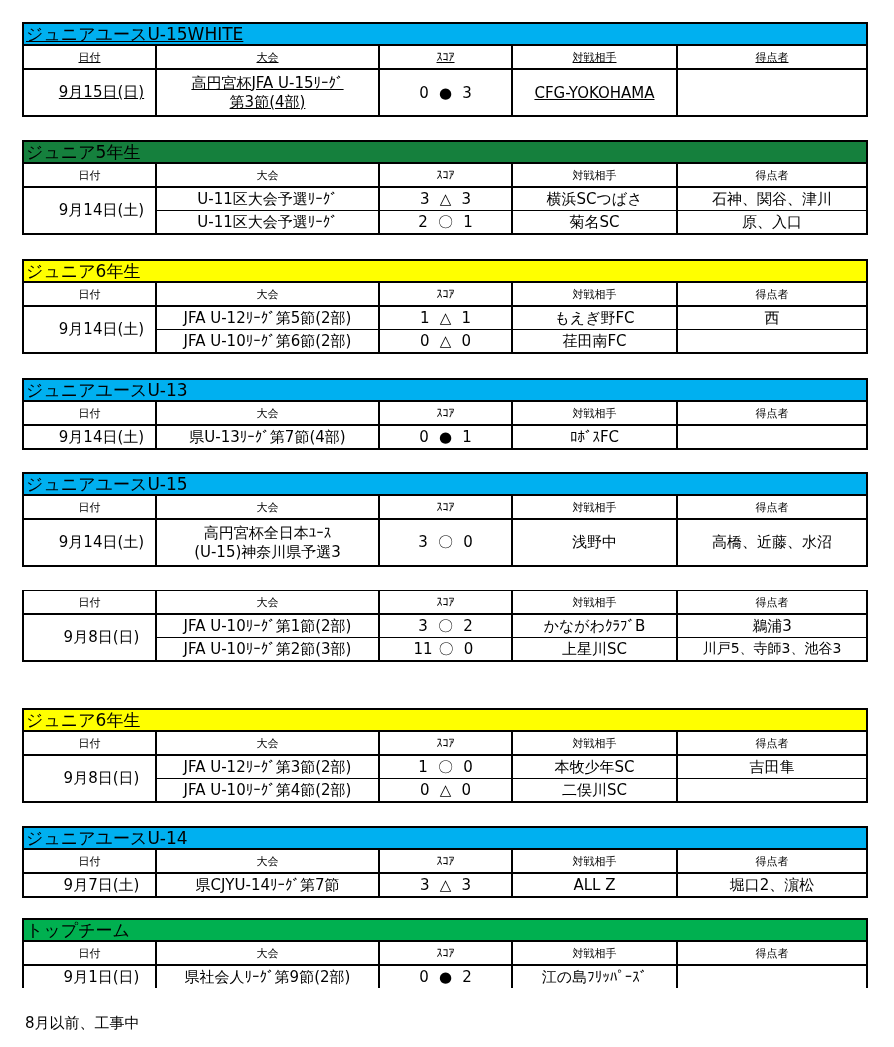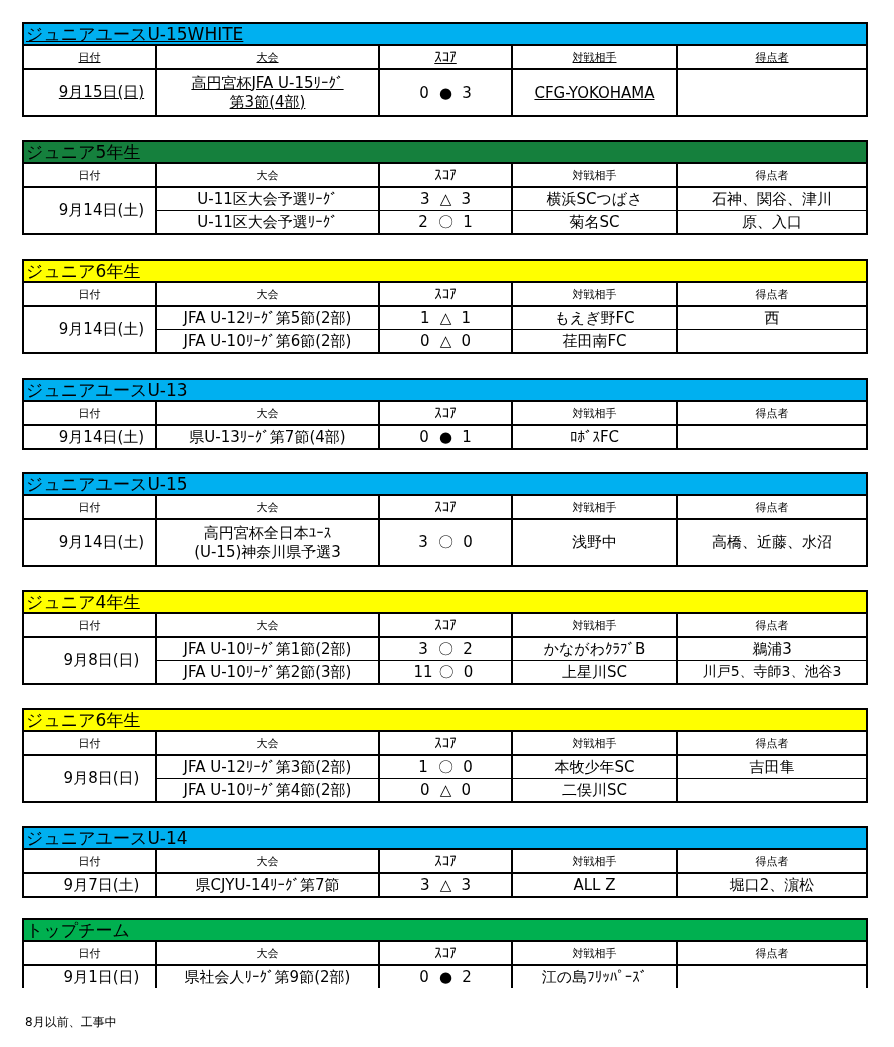--- a/index.html
+++ b/index.html
@@ -10,29 +10,29 @@
            font-size:17px; line-height:21px; padding-left:2px; white-space:nowrap; overflow:hidden; }
   table { border-collapse:collapse; width:846px; table-layout:fixed; }
   td { border:1px solid #000; text-align:center; vertical-align:middle; padding:0; white-space:nowrap; overflow:hidden; }
   table { border-left:2px solid #000; border-right:2px solid #000; border-bottom:2px solid #000; }
   table.open-bottom { border-bottom:none; }
   td.c-date { border-right:2px solid #000; }
   td.c-tour { border-right:2px solid #000; }
   td.c-score { border-right:2px solid #000; }
   td.c-opp { border-right:2px solid #000; }
   tr.hdr td { height:22px; font-size:11px; border-bottom:2px solid #000; }
-  tr.hdr td.c-score { font-size:15px; }
+  tr.hdr td.c-score { font-size:12px; }
   tr.r1 td { height:22px; font-size:15px; }
   tr.r2 td { height:45px; font-size:15px; }
   td.date { font-size:15px;padding-left:24px; }
   td.tour-sm { font-size:13px; }
   td.multi { line-height:19px; white-space:normal; }
   .score-num { display:inline-block; min-width:18px; }
   .score-sym { display:inline-block; margin:0 6px; font-size:15px; }
-  .footer { position:absolute; left:25px; top:1014px; font-size:12px; }
+  .footer { position:absolute; left:25px; top:1014px; font-size:15px; }
 </style>
 </head>
 <body>
 
 <div class="section" style="top:22px;text-decoration:underline;">
   <div class="title" style="background:#00b0f0;">ジュニアユースU-15WHITE</div>
   <table>
     <colgroup>
         <col style="width:133px">
         <col style="width:223px">
@@ -201,21 +201,20 @@
         <span class="score-num">3</span><span class="score-sym">〇</span><span class="score-num">0</span>
       </td>
       <td class="c-opp">浅野中</td>
       <td>高橋、近藤、水沼</td>
     </tr>
   </tbody>
     </table>
 </div>
 
 <div class="section" style="top:590px;">
-  <div class="title" style="background:#ffff00;">ジュニア4年生</div>
   <table>
     <colgroup>
         <col style="width:133px">
         <col style="width:223px">
         <col style="width:133px">
         <col style="width:165px">
         <col>
       </colgroup>
     <tbody>
         <tr class="hdr">

